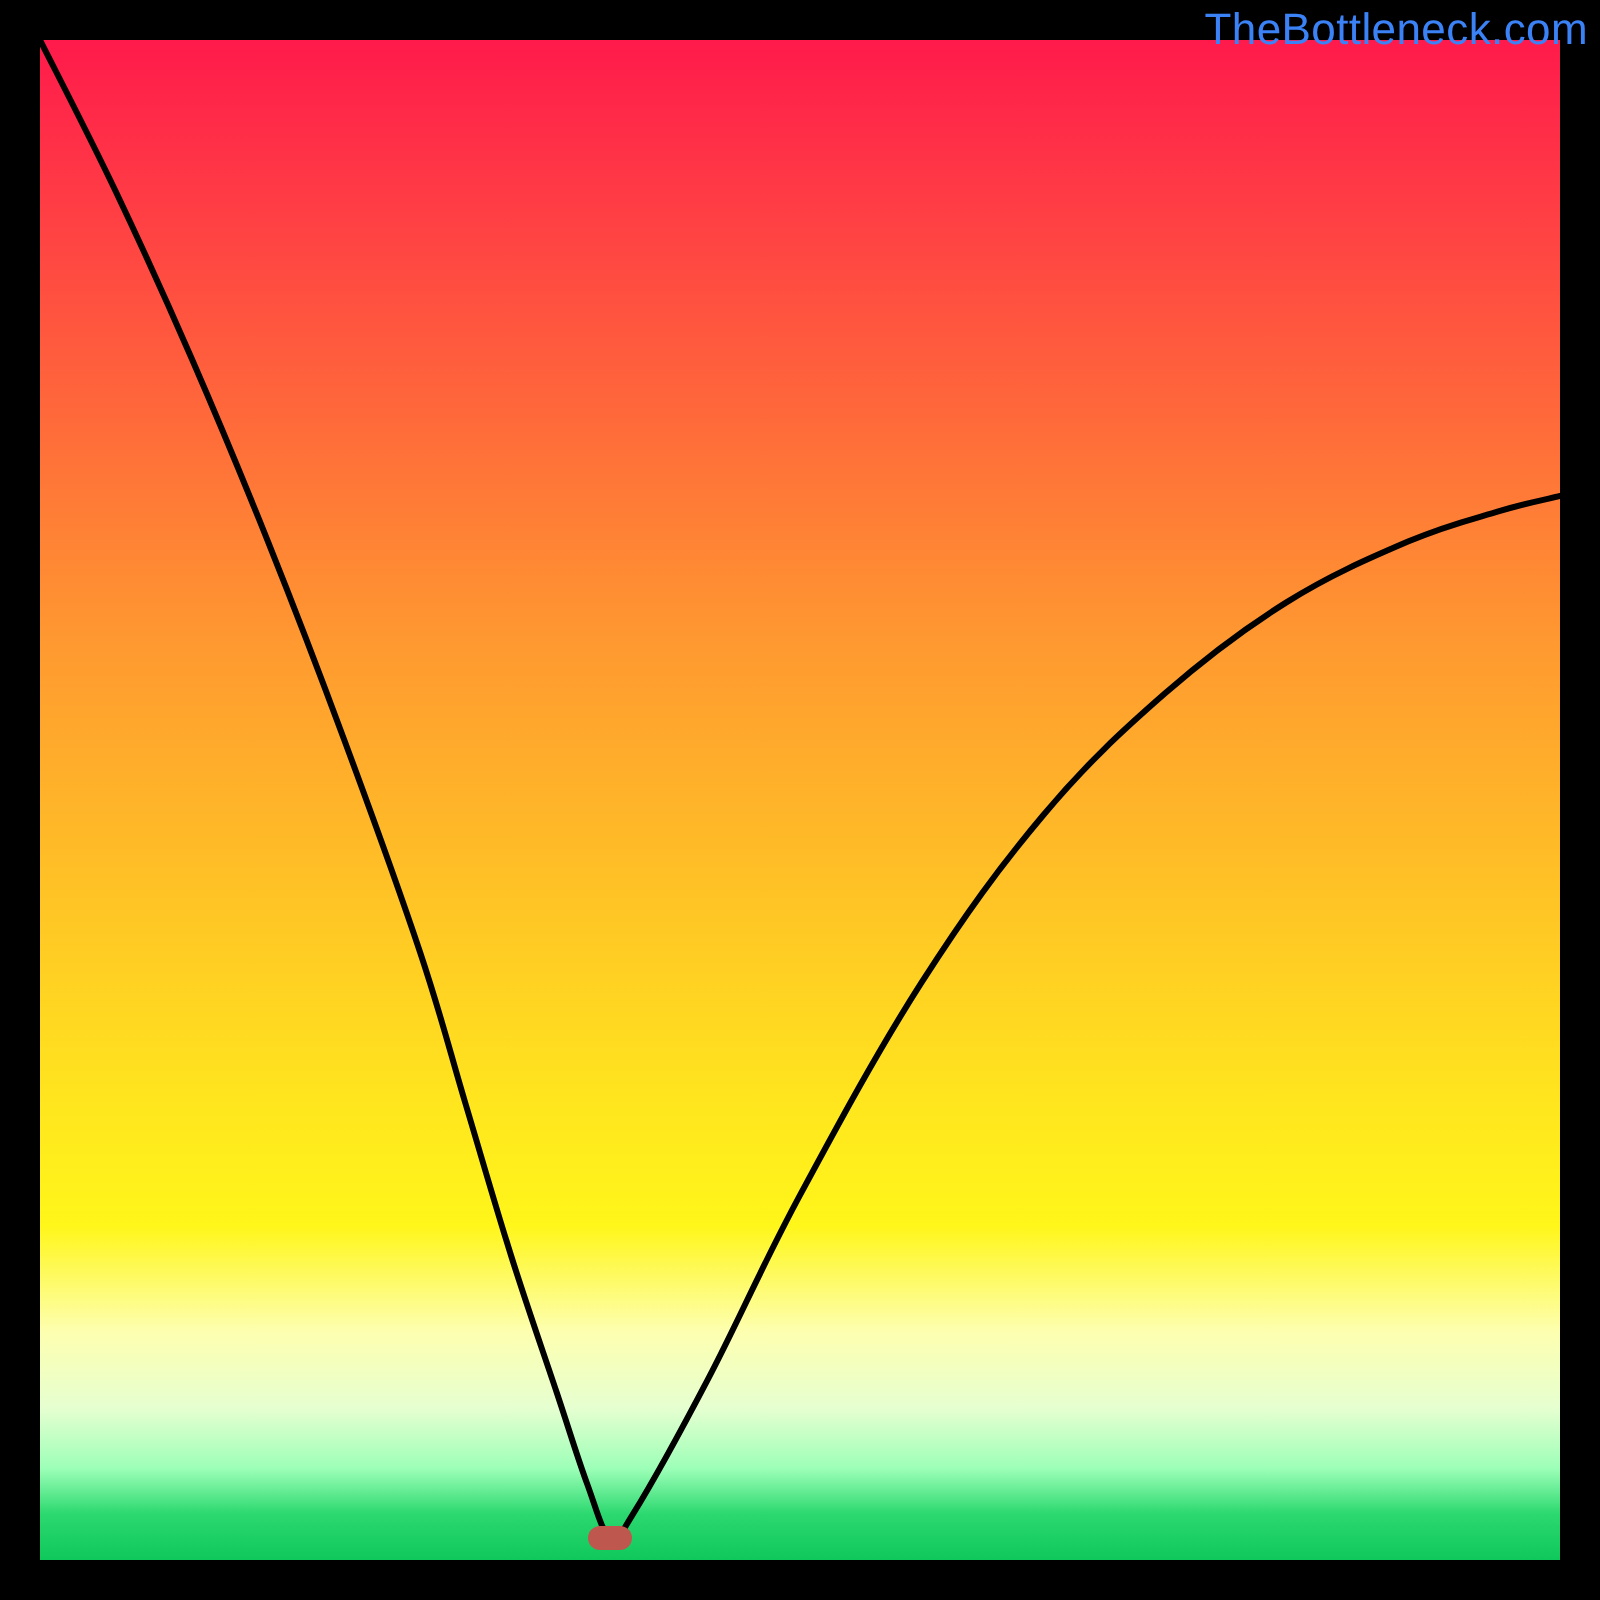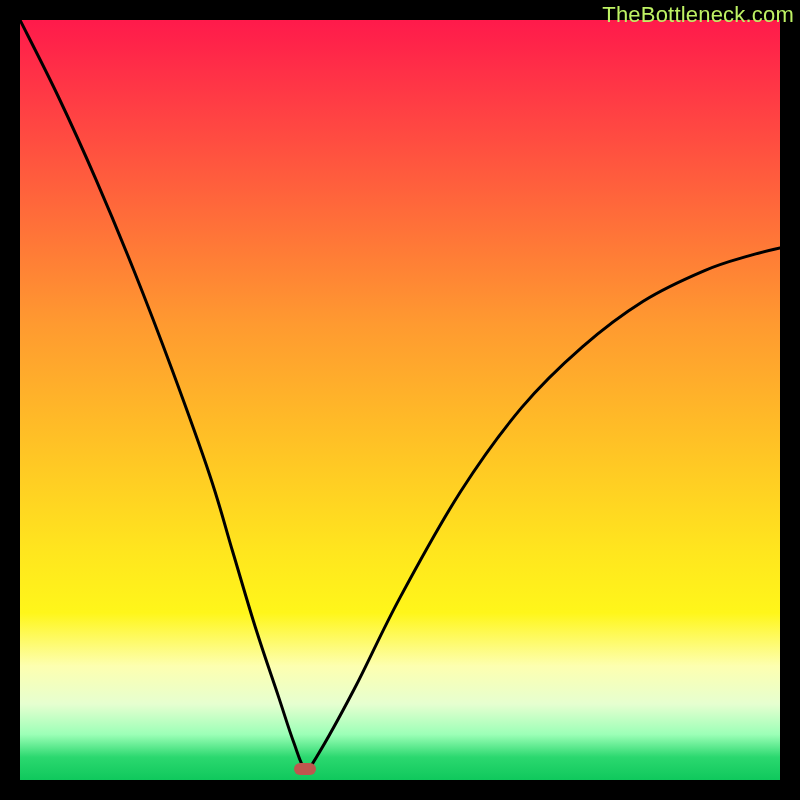--- a/index.html
+++ b/index.html
@@ -29,21 +29,21 @@
       #e6ffd0 90%,
       #9cffb7 94%,
       #2bd86f 97%,
       #0fc85c 100%
     );
   }
   .watermark {
     position: absolute;
     top: 2px;
     right: 6px;
-    color: #bef264;
+    color: #3b82f6;
     font-size: 22px;
     font-weight: 500;
     letter-spacing: 0.2px;
     z-index: 10;
   }
   svg.curve {
     position: absolute;
     left: 0;
     top: 0;
     width: 760px;

